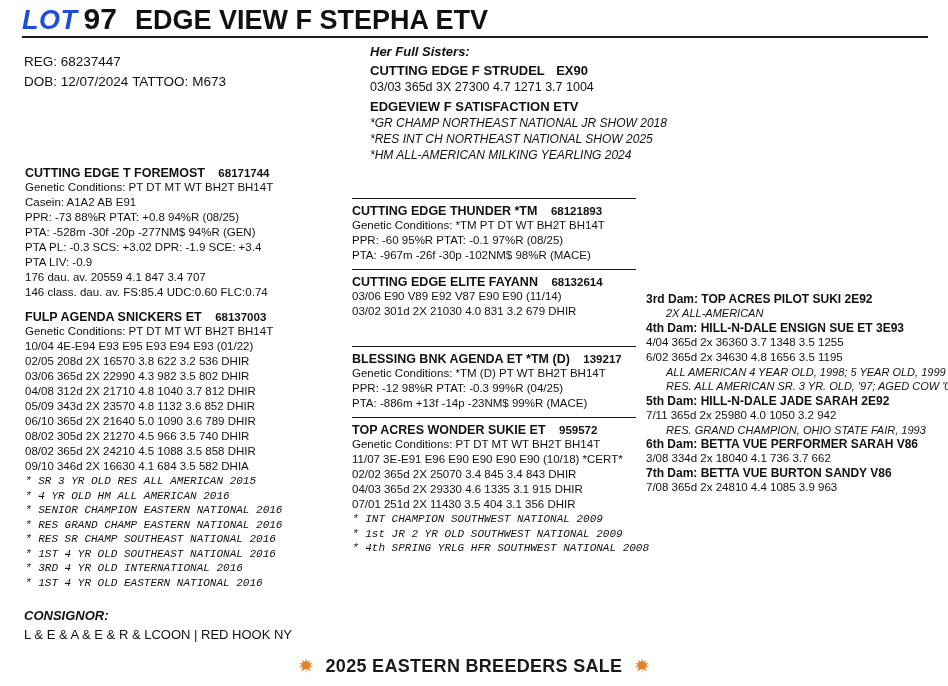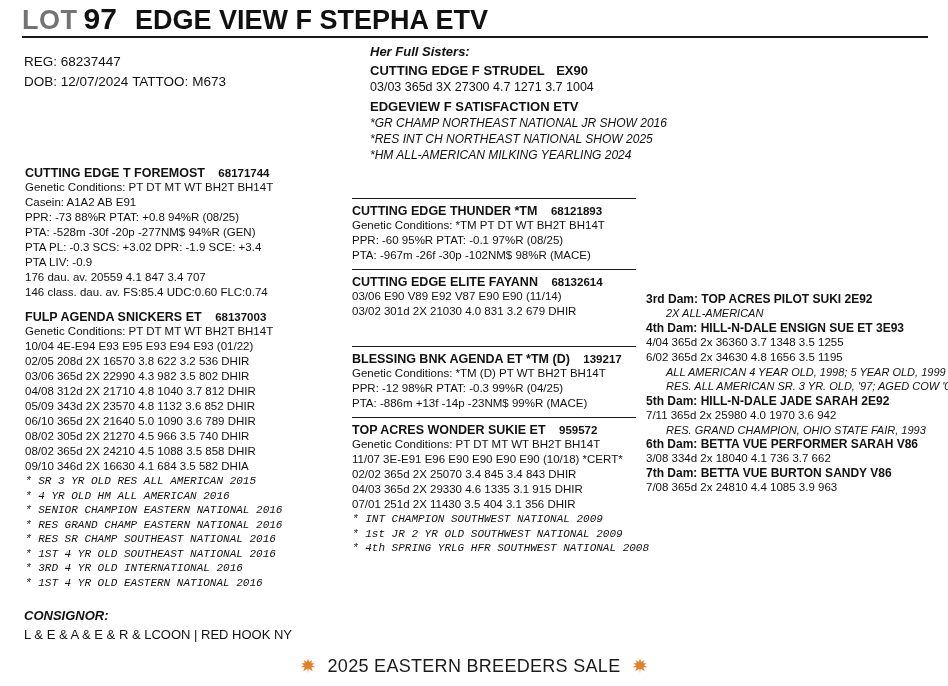--- a/index.html
+++ b/index.html
@@ -29,22 +29,23 @@
     width: 906px;
     height: 34px;
     display: flex;
     align-items: baseline;
   }
   .lot-label {
     font-family: "Liberation Sans", sans-serif;
     font-weight: bold;
     font-size: 27px;
     letter-spacing: 0.5px;
-    color: #737373;
-    white-space: nowrap;
+    color: #1d4ed8;
+    white-space: nowrap;
+    font-style: italic;
   }
   .lot-number {
     font-family: "Liberation Sans", sans-serif;
     font-weight: bold;
     font-size: 30px;
     color: #111;
     margin-left: 6px;
   }
   .animal-name {
     font-family: "Liberation Sans", sans-serif;
@@ -213,21 +214,21 @@
     position: absolute;
     left: 0;
     top: 646px;
     width: 948px;
     height: 40px;
     display: flex;
     align-items: center;
     justify-content: center;
   }
   .footer-text {
-    font-weight: normal;
+    font-weight: bold;
     font-size: 18px;
     letter-spacing: 0.3px;
     color: #1a1a1a;
     white-space: nowrap;
   }
   .leaf {
     width: 20px;
     height: 16px;
     margin: 0 10px;
     position: relative;
@@ -269,21 +270,21 @@
         <span>CUTTING EDGE F STRUDEL</span>
         <span class="suffix">EX90</span>
       </div>
       <div class="data-line">03/03 365d 3X 27300 4.7 1271 3.7 1004</div>
     </div>
 
     <div>
       <div class="sire-line">
         <span>EDGEVIEW F SATISFACTION ETV</span>
       </div>
-      <div class="note">*GR CHAMP NORTHEAST NATIONAL JR SHOW 2016</div>
+      <div class="note">*GR CHAMP NORTHEAST NATIONAL JR SHOW 2018</div>
       <div class="note">*RES INT CH NORTHEAST NATIONAL SHOW 2025</div>
       <div class="note">*HM ALL-AMERICAN MILKING YEARLING 2024</div>
     </div>
   </div>
 
   <div class="col-left">
 
     <div class="block-sire">
       <div class="ped-name">
         <span>CUTTING EDGE T FOREMOST</span>
@@ -383,21 +384,21 @@
     </div>
     <div>
       <div class="dam-hdr">4th Dam: HILL-N-DALE ENSIGN SUE ET 3E93</div>
       <div class="dam-data">4/04 365d 2x 36360 3.7 1348 3.5 1255</div>
       <div class="dam-data">6/02 365d 2x 34630 4.8 1656 3.5 1195</div>
       <div class="dam-ital">ALL AMERICAN 4 YEAR OLD, 1998; 5 YEAR OLD, 1999</div>
       <div class="dam-ital">RES. ALL AMERICAN SR. 3 YR. OLD, '97; AGED COW '00</div>
     </div>
     <div>
       <div class="dam-hdr">5th Dam: HILL-N-DALE JADE SARAH 2E92</div>
-      <div class="dam-data">7/11 365d 2x 25980 4.0 1970 3.6 942</div>
+      <div class="dam-data">7/11 365d 2x 25980 4.0 1050 3.2 942</div>
       <div class="dam-ital">RES. GRAND CHAMPION, OHIO STATE FAIR, 1993</div>
     </div>
     <div>
       <div class="dam-hdr">6th Dam: BETTA VUE PERFORMER SARAH V86</div>
       <div class="dam-data">3/08 334d 2x 18040 4.1 736 3.7 662</div>
     </div>
     <div>
       <div class="dam-hdr">7th Dam: BETTA VUE BURTON SANDY V86</div>
       <div class="dam-data">7/08 365d 2x 24810 4.4 1085 3.9 963</div>
     </div>

